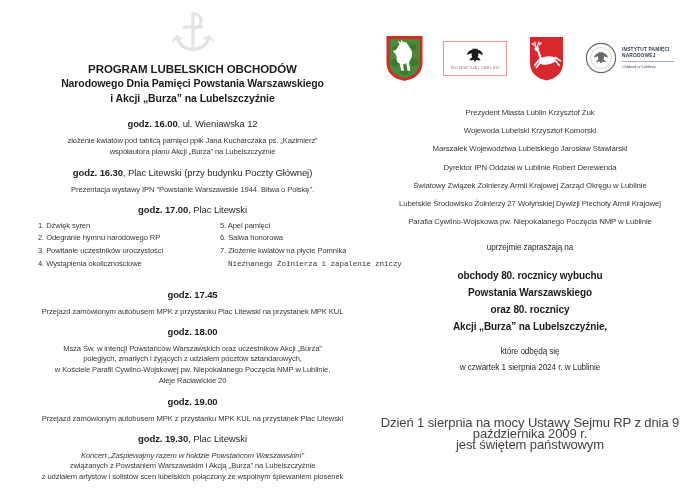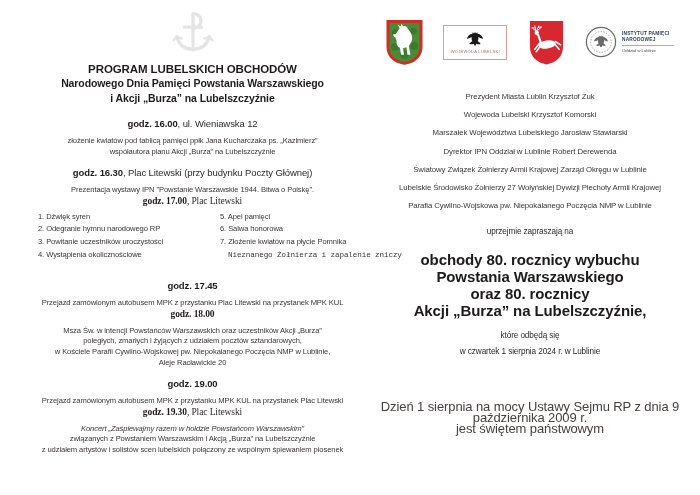--- a/index.html
+++ b/index.html
@@ -16,50 +16,50 @@
                justify-content:center; align-items:flex-start; }
   .watermark svg { opacity:.26; filter:blur(.5px); }
   .doc-title { font-size:11.5px; font-weight:bold; color:#1f1b1c; line-height:14px; }
   .doc-subtitle { font-size:10.5px; font-weight:bold; color:#1f1b1c; line-height:15px; }
   .time-line { font-size:9.5px; color:#1f1b1c; }
   .time-line .t { font-weight:bold; }
   .time-line .loc { font-weight:normal; color:#2c2829; }
   .para { font-size:7.6px; line-height:10.6px; font-weight:normal; }
   .para .line { display:block; }
   .para em { display:block; font-style:italic; }
-  .mt12{margin-top:12px;} .mt10{margin-top:10px;} .mt8{margin-top:0;font-family:Liberation Serif, serif;}
+  .mt12{margin-top:12px;} .mt10{margin-top:10px;} .mt8{margin-top:8px;}
   .mt7{margin-top:7px;} .mt5{margin-top:5px;} .mt11{margin-top:19px;}
   .agenda { display:flex; text-align:left; font-size:7.6px; line-height:12.6px;
             padding-left:13px; }
   .agenda-col.left-col { width:182px; }
   .agenda-col.right-col { width:140px; }
   .agenda-item { white-space:nowrap; }
   .agenda-item.cont { padding-left:8px;font-family:Liberation Mono, monospace; }
 
   
-  .page-right { position:absolute; left:372px; top:16px; width:316px;
-                text-align:center; color:#3a3536; 
+  .page-right { position:absolute; left:372px; top:0; width:316px;
+                text-align:center; color:#3a3536; padding-top:32px;
                 letter-spacing:-0.1px; }
   .logo-row { display:flex; justify-content:space-between; align-items:center;
               height:52px; padding:0 14px; }
   .logo { display:flex; flex-direction:column; align-items:center; }
   .wojewoda-box { width:64px; height:35px; border:1px solid #e09a95; background:#fff;
                   display:flex; flex-direction:column; align-items:center;
                   justify-content:center; gap:1px; }
   .wojewoda-label { font-size:4px; letter-spacing:.3px; color:#9a7672; line-height:5px; }
   .ipn-logo { display:flex; align-items:center; gap:5px; }
   .ipn-text { text-align:left; }
   .ipn-line1 { font-size:4.8px; font-weight:bold; color:#2e3a57; line-height:6px; letter-spacing:.2px; }
   .ipn-divider { border-top:.5px solid #aab; margin:2px 0; width:52px; }
   .ipn-line3 { font-size:4.4px; color:#4a5068; line-height:5px; }
   .hosts { margin-top:20px; }
   .host-line { font-size:7.8px; line-height:18.2px; color:#3a3536; }
   .invite { margin-top:12px; font-size:8.2px; color:#2c2829; }
   .event-title { margin-top:15px; }
-  .event-title-line { font-size:15px; font-weight:bold; color:#1d1a1b; line-height:17px; }
+  .event-title-line { font-size:10px; font-weight:bold; color:#1d1a1b; line-height:17px; }
   .when { margin-top:9px; }
   .when-line { font-size:8.2px; line-height:15.5px; color:#2c2829; }
   .footnote { margin-top:42px; }
   .footnote-line { font-size:13px; line-height:11px; color:#46413f;text-align:center; }
 </style>
 </head>
 <body>
 
 <div class="sheet">
 

